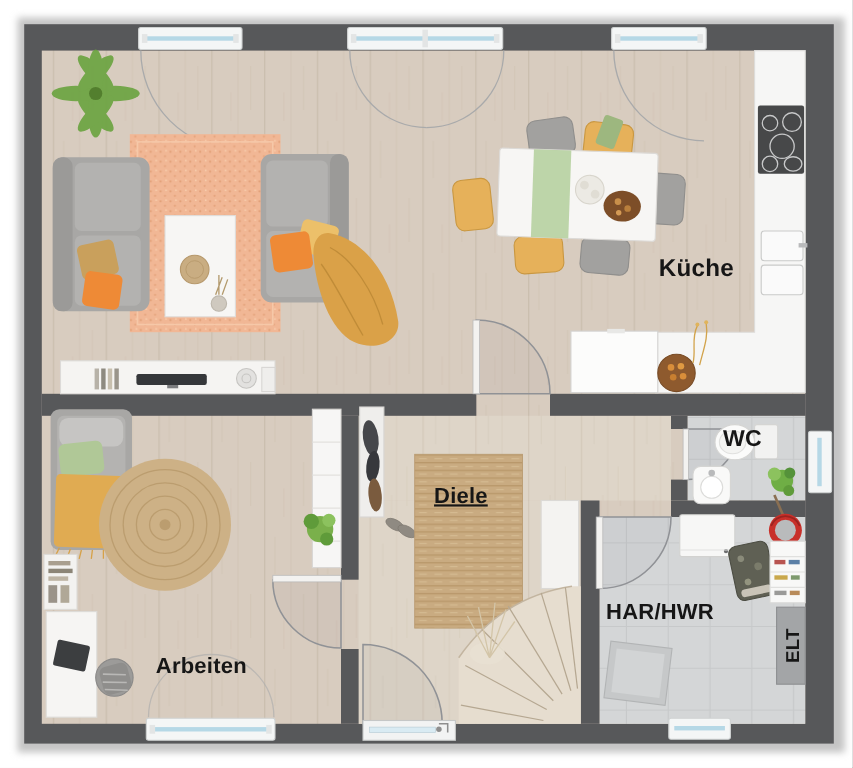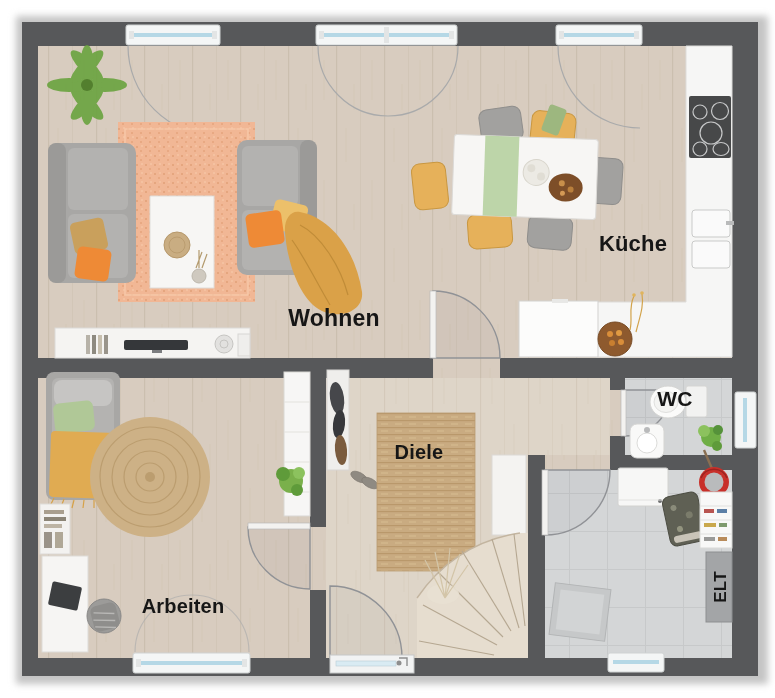--- a/index.html
+++ b/index.html
@@ -4,21 +4,21 @@
 <style>
   html,body{margin:0;padding:0;background:#ffffff;}
   .stage{position:relative;width:775px;height:698px;background:#ffffff;overflow:hidden;
          font-family:"Liberation Sans", sans-serif;}
   .stage svg{position:absolute;left:0;top:0;}
   .room-label{position:absolute;transform:translate(-50%,-50%);font-weight:700;color:#161616;
               white-space:nowrap;letter-spacing:.2px;}
   .lbl-wohnen{left:334px;top:318px;font-size:23px;}
   .lbl-kueche{left:633px;top:244px;font-size:22px;}
   .lbl-arbeiten{left:183px;top:558px;font-size:20px;margin-top:48px;}
-  .lbl-diele{left:419px;top:452px;font-size:20px;}
+  .lbl-diele{left:419px;top:452px;font-size:20px;text-decoration:underline;}
   .lbl-wc{left:638px;top:399px;font-size:21px;margin-left:37px;}
   .lbl-har{left:600px;top:557px;font-size:20px;}
   .lbl-elt{left:721px;top:587px;font-size:17px;transform:translate(-50%,-50%) rotate(-90deg);}
 </style>
 </head>
 <body>
 
 <div class="stage">
 <svg width="775" height="698" viewBox="0 0 775 698">
   <defs>
@@ -385,19 +385,19 @@
       <rect x="608" y="653" width="56" height="19" rx="2" fill="#f4f6f6" stroke="#cfd2d2"></rect>
       <rect x="613" y="660" width="46" height="4" fill="#b5d8e6"></rect>
     </g>
     <g>
       <rect x="735" y="392" width="21" height="56" rx="2" fill="#f4f6f6" stroke="#cfd2d2"></rect>
       <rect x="743" y="398" width="4" height="44" fill="#b5d8e6"></rect>
     </g>
   </g>
 </svg>
 
-<div class="room-label lbl-wohnen">Wohnen</div>
 <div class="room-label lbl-kueche">Küche</div>
 <div class="room-label lbl-arbeiten">Arbeiten</div>
 <div class="room-label lbl-diele">Diele</div>
 <div class="room-label lbl-wc">WC</div>
+<div class="room-label lbl-har">HAR/HWR</div>
 <div class="room-label lbl-elt">ELT</div>
 </div>
 
 </body></html>

